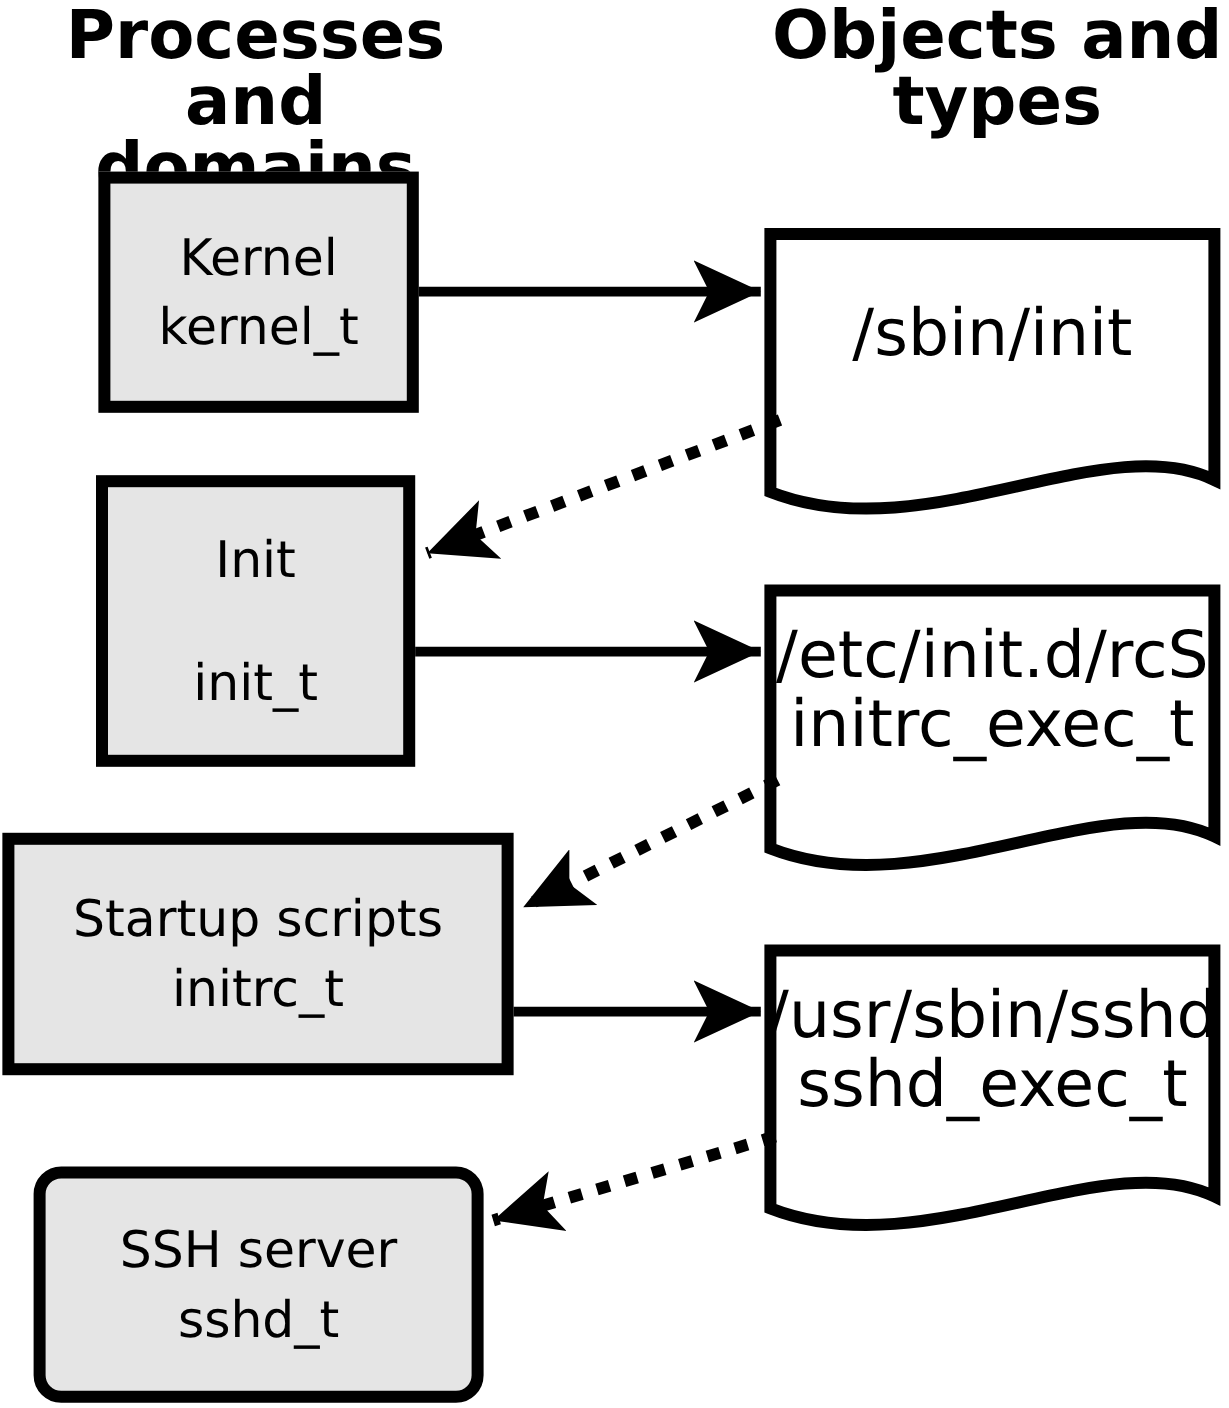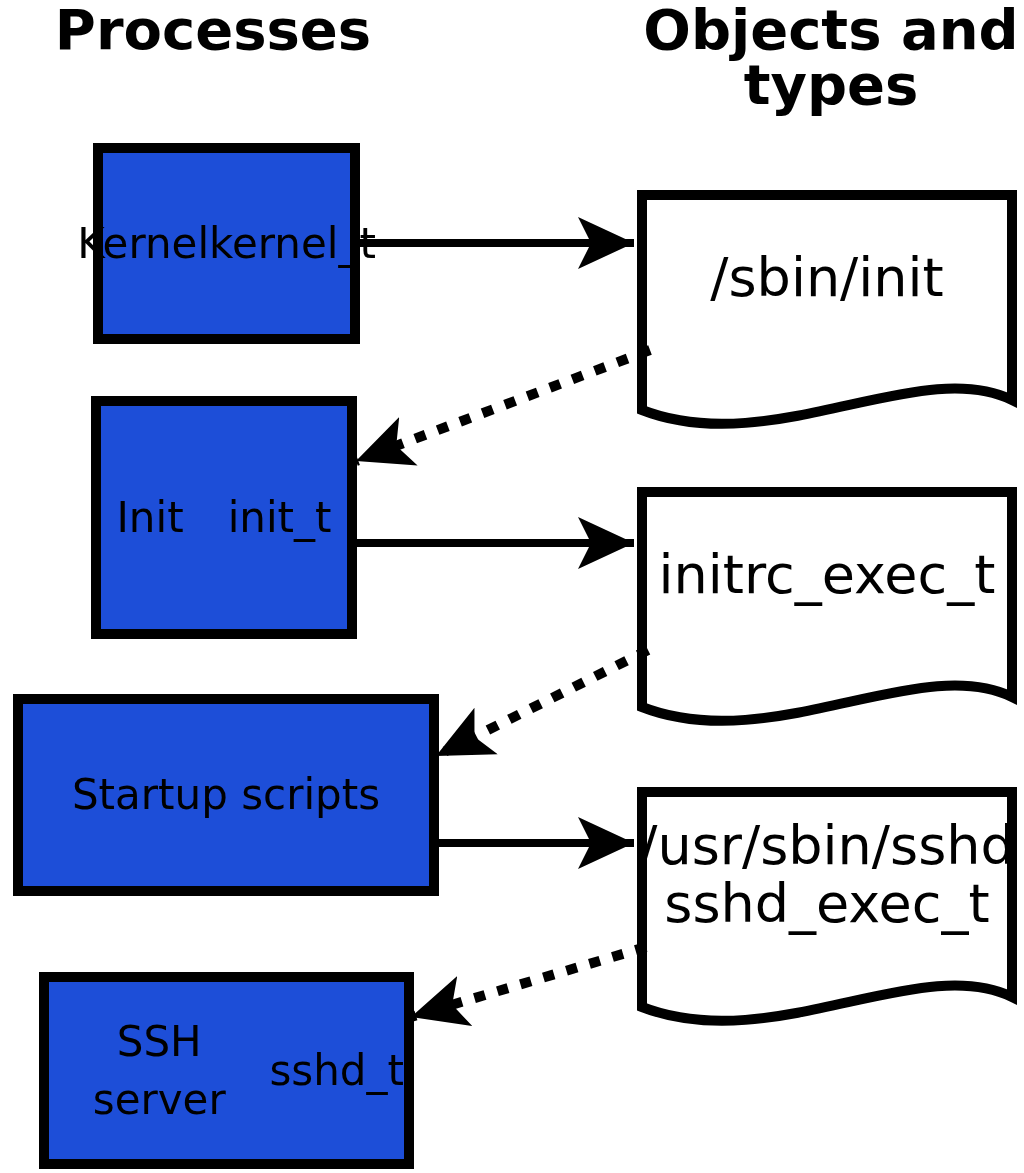--- a/index.html
+++ b/index.html
@@ -6,41 +6,42 @@
   #canvas {
     position:relative; width:1024px; height:1173px; background:#ffffff;
     font-family:"DejaVu Sans", sans-serif; color:#000000; overflow:hidden;
   }
   .hdr {
     position:absolute; width:400px; text-align:center;
     font-weight:bold; font-size:56px; line-height:55px;
   }
   .pbox {
     position:absolute; box-sizing:border-box;
-    border:10px solid #000000; background:#1d4ed8;
-    display:flex; flex-direction:row; align-items:center; justify-content:center;
-    font-size:42px; line-height:58px; text-align:center;margin-left:11px;
+    border:10px solid #000000; background:#e5e5e5;
+    display:flex; flex-direction:column; align-items:center; justify-content:center;
+    font-size:42px; line-height:58px; text-align:center;
   }
   .doc-text {
     position:absolute; display:flex; flex-direction:column;
     align-items:center; justify-content:center;
     font-size:54px; line-height:58px; text-align:center;
   }
   .arrow-label {
     position:absolute; font-size:42px; line-height:44px; text-align:center;
   }
   svg.layer { position:absolute; left:0; top:0; }
 </style>
 </head>
 <body>
 
 <div id="canvas">
 
   <div class="hdr" style="left:13px; top:2px;">
     <div>Processes</div>
+    <div>and domains</div>
   </div>
   <div class="hdr" style="left:631px; top:2px;">
     <div>Objects and</div>
     <div>types</div>
   </div>
 
   <svg class="layer" width="1024" height="1173" viewBox="0 0 1024 1173">
     <defs>
       <marker id="ah" markerUnits="userSpaceOnUse" markerWidth="64" markerHeight="56" refX="56" refY="27" orient="auto">
         <path d="M56,27 L0,1 L13,27 L0,53 Z" fill="#000000"></path>
@@ -66,32 +67,34 @@
     <div>kernel_t</div>
   </div>
 
   <div class="pbox" style="left:80px; top:396px; width:266px; height:243px;gap:44px;">
     <div>Init</div>
     <div>init_t</div>
   </div>
 
   <div class="pbox" style="left:2px; top:694px; width:426px; height:202px;">
     <div>Startup scripts</div>
+    <div>initrc_t</div>
   </div>
 
-  <div class="pbox" style="left:28px; top:972px; width:375px; height:197px;">
+  <div class="pbox" style="left:28px; top:972px; width:375px; height:197px;border-radius:23px;">
     <div>SSH server</div>
     <div>sshd_t</div>
   </div>
 
   <div class="doc-text" style="left:642px; top:210px; width:370px; height:135px;">
     <div>/sbin/init</div>
   </div>
 
   <div class="doc-text" style="left:642px; top:507px; width:370px; height:135px;">
+    <div>/etc/init.d/rcS</div>
     <div>initrc_exec_t</div>
   </div>
 
   <div class="doc-text" style="left:642px; top:807px; width:370px; height:135px;">
     <div>/usr/sbin/sshd</div>
     <div>sshd_exec_t</div>
   </div>
 
 </div>
 

